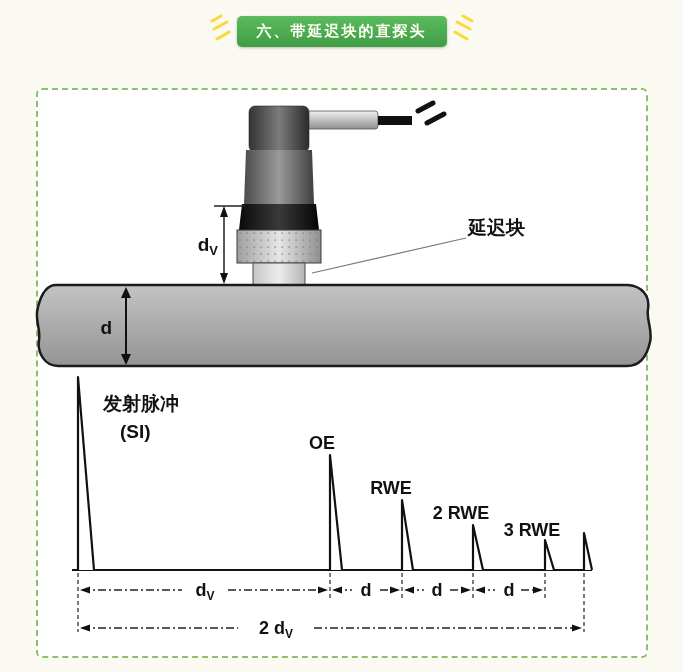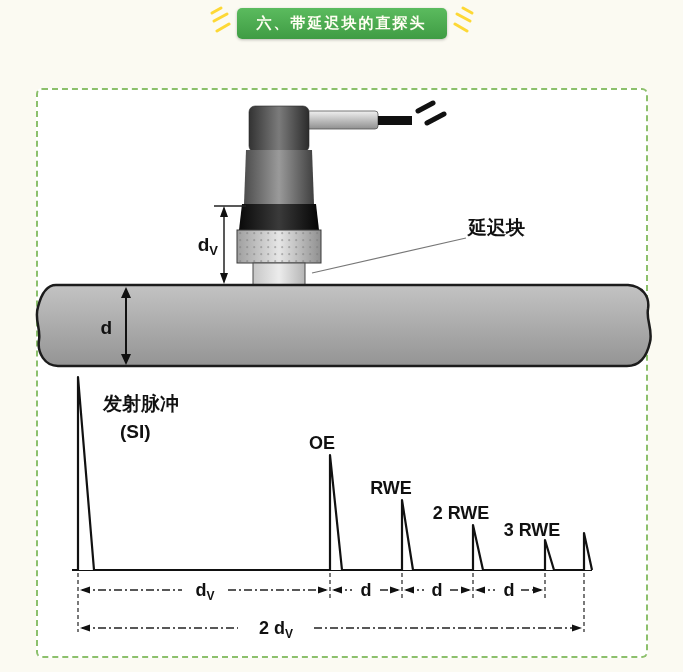--- a/index.html
+++ b/index.html
@@ -6,21 +6,21 @@
   body{
     width:683px;height:672px;position:relative;overflow:hidden;
     background:#fbfaf2;
     font-family:"Liberation Sans",sans-serif;
   }
   .frame{
     position:absolute;left:36px;top:88px;width:608px;height:566px;
     border:2px dashed #8cc06c;border-radius:6px;background:#ffffff;
   }
   .banner{
-    position:absolute;top:8px;left:50%;transform:translateX(-50%);
+    position:absolute;top:16px;left:50%;transform:translateX(-50%);
     background:linear-gradient(180deg,#5bbb5e,#3f9c44);
     color:#fffef2;font-weight:bold;font-size:15px;letter-spacing:2px;
     padding:6px 20px;border-radius:5px;white-space:nowrap;
     box-shadow:0 1px 3px rgba(0,0,0,.25);
   }
   .spark{position:absolute;top:-3px;width:24px;height:34px;}
   .spark.left{left:-30px;}
   .spark.right{right:-30px;transform:scaleX(-1);}
   .spark path{stroke:#fdd835;stroke-width:3;stroke-linecap:round;fill:none;}
   svg.canvas{position:absolute;left:0;top:0;width:683px;height:672px;}

